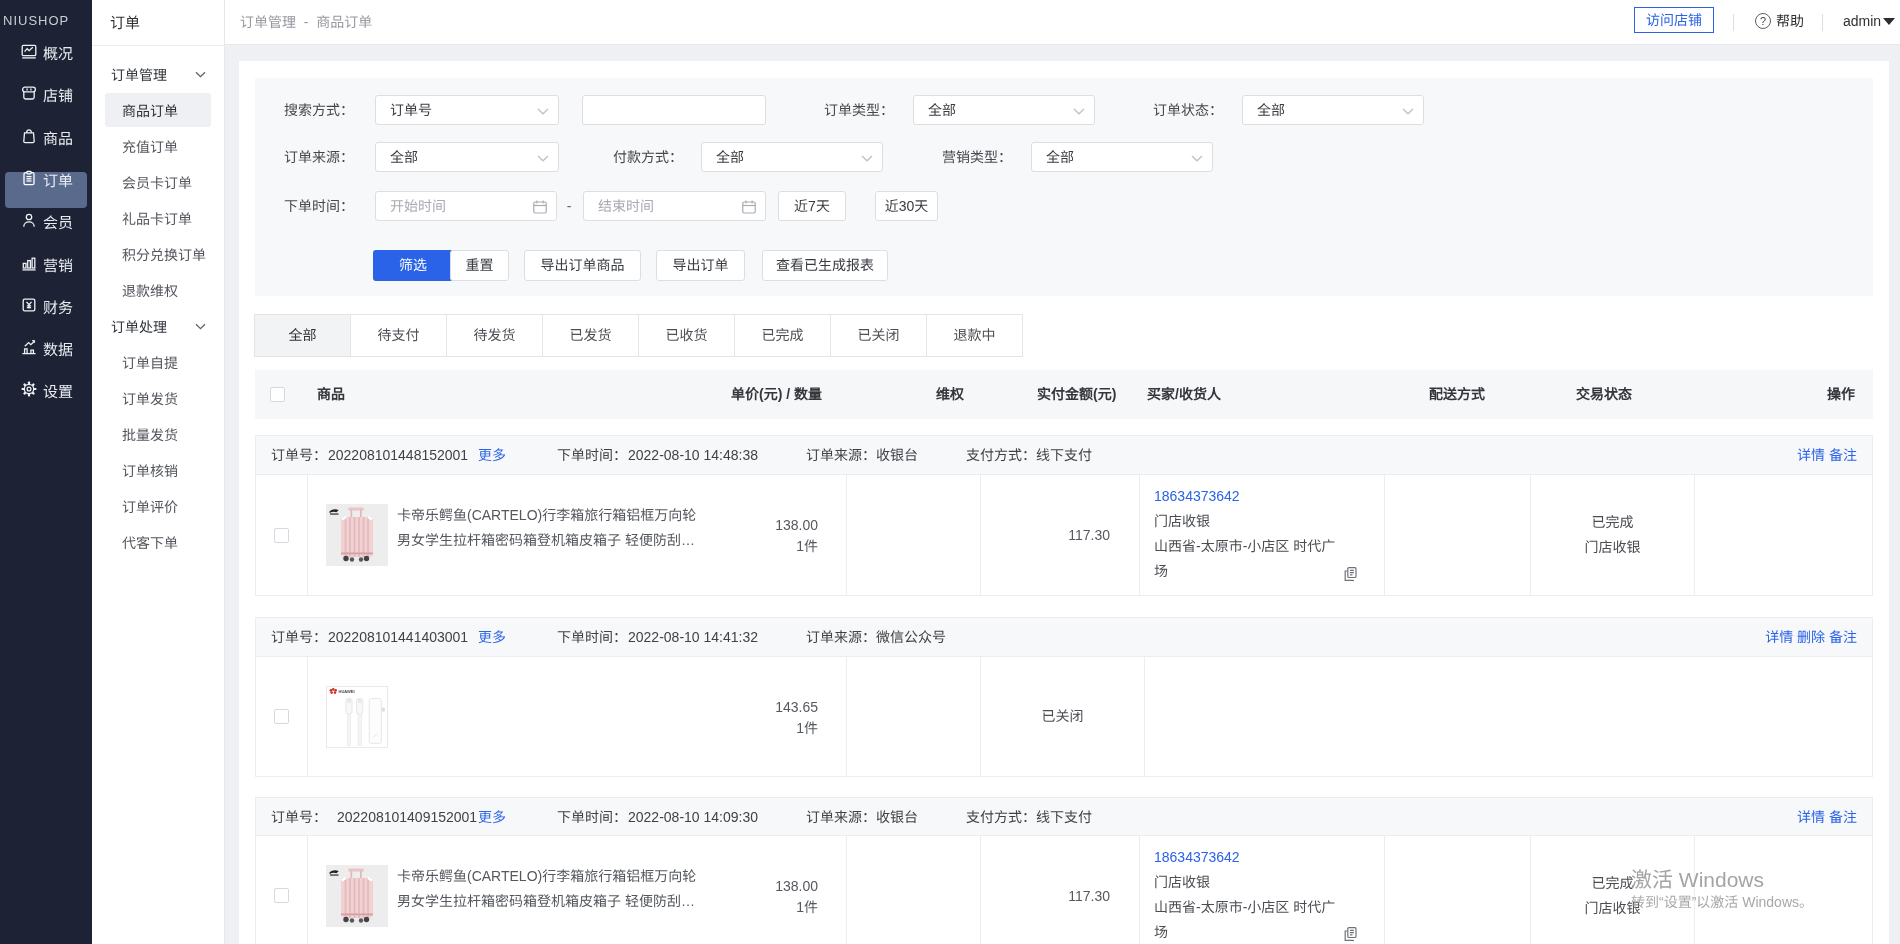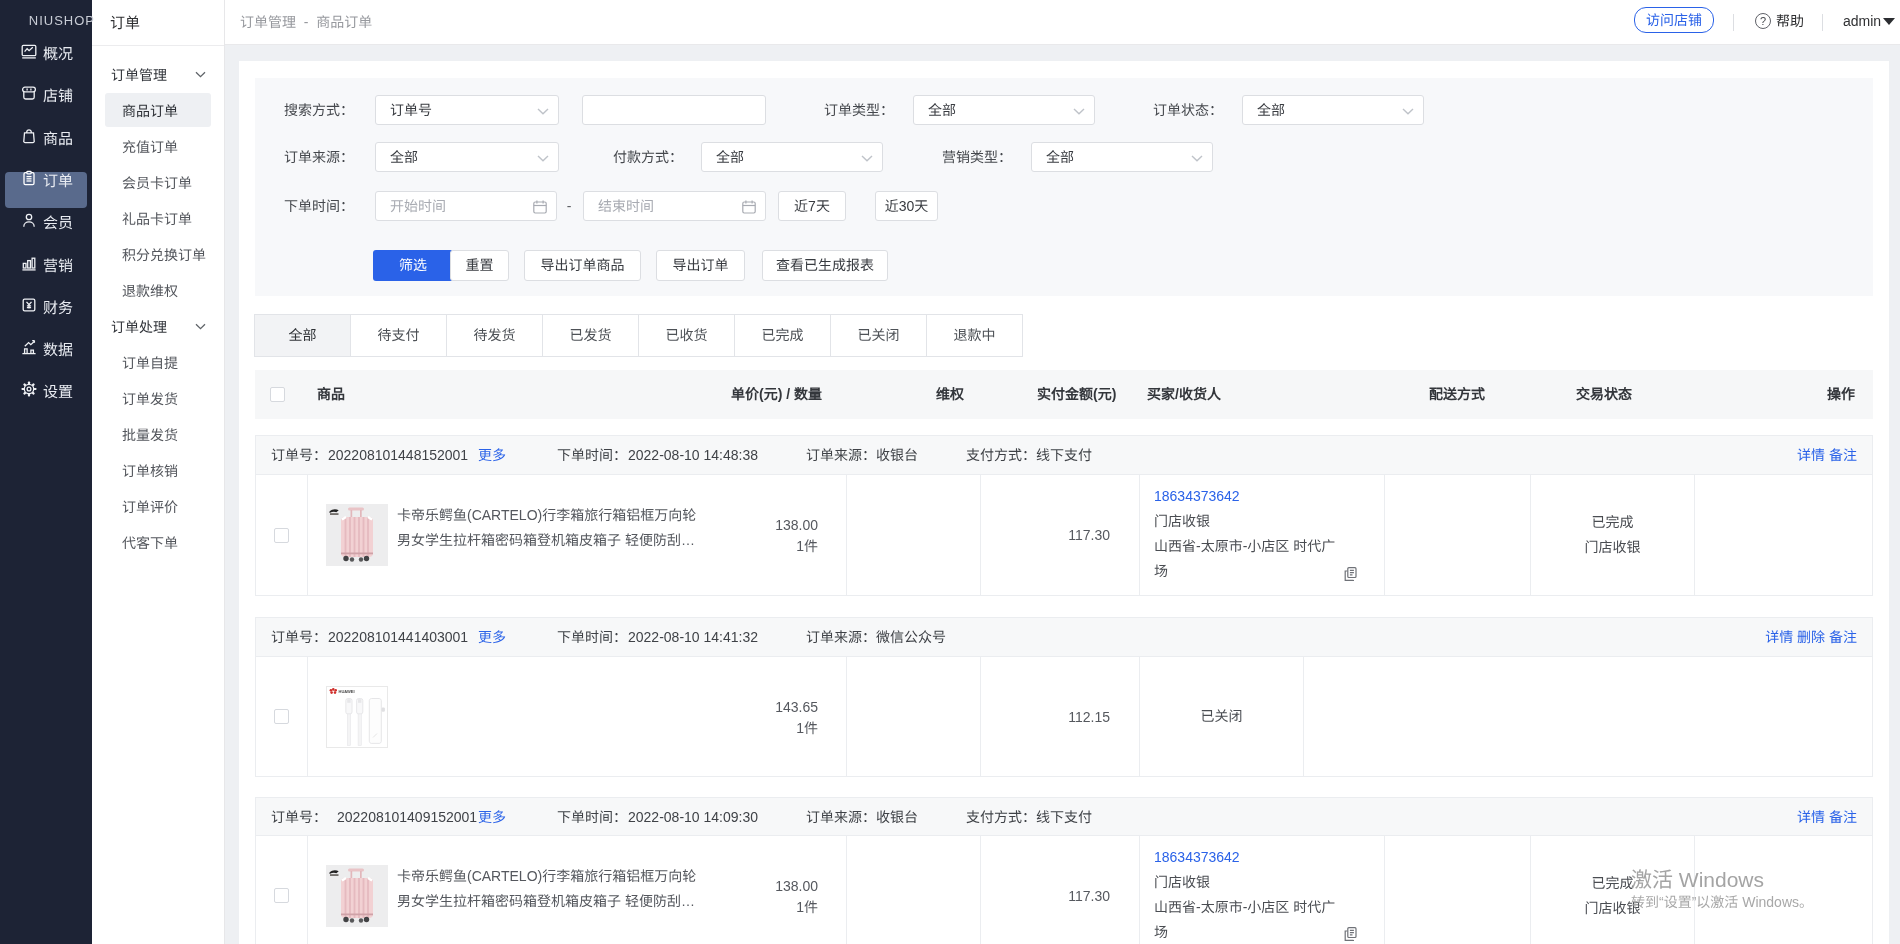--- a/index.html
+++ b/index.html
@@ -2,36 +2,36 @@
 <html lang="zh-CN"><head>
 <meta charset="utf-8">
 <style>
 *{margin:0;padding:0;box-sizing:border-box}
 html,body{width:1900px;height:944px;overflow:hidden}
 body{position:relative;background:#eef0f3;font-family:"Liberation Sans",sans-serif;font-size:14px;color:#404348}
 .a{position:absolute}
 svg{display:block}
 
 #s1{left:0;top:0;width:92px;height:944px;background:#1d2335;z-index:5}
-#s1 .logo{left:3px;top:0;width:92px;height:40px;line-height:42px;text-align:right;color:#c9cdd6;font-size:13px;letter-spacing:1px}
+#s1 .logo{left:3px;top:0;width:92px;height:40px;line-height:42px;text-align:left;color:#c9cdd6;font-size:13px;letter-spacing:1px}
 .m1{left:0;width:92px;height:42px;display:flex;padding-left:20px;color:#e8ebf1;font-size:15px}
 .m1 svg{margin-right:5px}
 .m1sel{left:5px;width:82px;height:36px;border-radius:4px;background:#596a8c}
 
 #s2{left:92px;top:0;width:133px;height:944px;background:#fff;border-right:1px solid #e7e7e9;z-index:4}
 #s2 .t{left:18px;top:0;height:46px;line-height:46px;font-size:15px;color:#303133}
 #s2 .dv{left:0;top:45px;width:132px;height:1px;background:#ececee}
 .m2{left:0;width:131px;height:36px;display:flex;align-items:center;font-size:14px;color:#31343a}
 .m2 .ch{position:absolute;right:17px;top:15px}
 .m2i{left:0;width:131px;height:36px;display:flex;align-items:center;padding-left:30px;font-size:14px;color:#53565c}
 .m2sel{left:13px;width:106px;height:34px;background:#eef0f3;border-radius:3px}
 
 #tb{left:224px;top:0;width:1676px;height:45px;background:#fff;border-bottom:1px solid #e9e9eb;z-index:3}
 #tb .bc{left:16px;top:0;height:44px;line-height:44px;color:#97999e;font-size:14px}
-.visit{left:1410px;top:7px;width:80px;height:26px;border:1px solid #2a62e8;border-radius:12px;color:#2a62e8;font-size:14px;text-align:center;line-height:24px}
+.visit{left:1410px;top:7px;width:80px;height:26px;border:1px solid #2a62e8;border-radius:0;color:#2a62e8;font-size:14px;text-align:center;line-height:24px}
 .sep{top:14px;width:1px;height:17px;background:#dcdee2}
 
 #card{left:239px;top:61px;width:1650px;height:890px;background:#fff}
 
 #fb{left:255px;top:78px;width:1618px;height:218px;background:#f7f8fa}
 .lab{font-size:14px;color:#45484d;text-align:right;line-height:30px}
 .inp{background:#fff;border:1px solid #dcdee2;border-radius:3px;height:30px;font-size:14px;color:#383b40;line-height:28px;padding-left:14px}
 .pl{color:#a8abb2}
 .chv{position:absolute;right:9px;top:12px}
 .cal{position:absolute;right:8px;top:7px}
@@ -316,21 +316,20 @@
         <rect x="30.6" y="12.5" width="6.2" height="15.5" rx="2" fill="#f8f8f9" stroke="#e2e2e4" stroke-width="0.8"></rect>
         <rect x="32" y="13.2" width="3.4" height="3.6" fill="#e7e7e9"></rect>
         <rect x="32.1" y="28" width="3.2" height="31.5" fill="#f4f4f5" stroke="#e7e7e9" stroke-width="0.6"></rect>
         <path d="M45.5 12.5h7.6c1.2 0 2.2 1 2.2 2.2v40.5c0 1.2-1 2.2-2.2 2.2h-7.6c-1.2 0-2.2-1-2.2-2.2V14.7c0-1.2 1-2.2 2.2-2.2z" fill="#fdfdfd" stroke="#e3e3e5" stroke-width="0.9"></path>
         <rect x="55.5" y="21.5" width="3.4" height="4.2" rx="1.2" fill="#e0e0e2"></rect>
         <path d="M47 51.5l4-4" stroke="#ddd" stroke-width="0.8"></path>
       </svg>
 <div class="pprice">143.65<br>1件</div>
 </div>
 <div class="rc3"></div>
-<div class="rc4">112.15</div>
 <div class="rc7">已关闭</div>
 <div class="rc8"></div>
 </div>
 
 <div class="strip a" style="top:797px;height:39px">
 <div class="c" style="left:15px">订单号：</div>
     <div class="c" style="left:81px">202208101409152001</div>
     <div class="c blue" style="left:222px">更多</div>
 <div class="c" style="left:301px">下单时间：</div>
     <div class="c" style="left:372px">2022-08-10 14:09:30</div>

